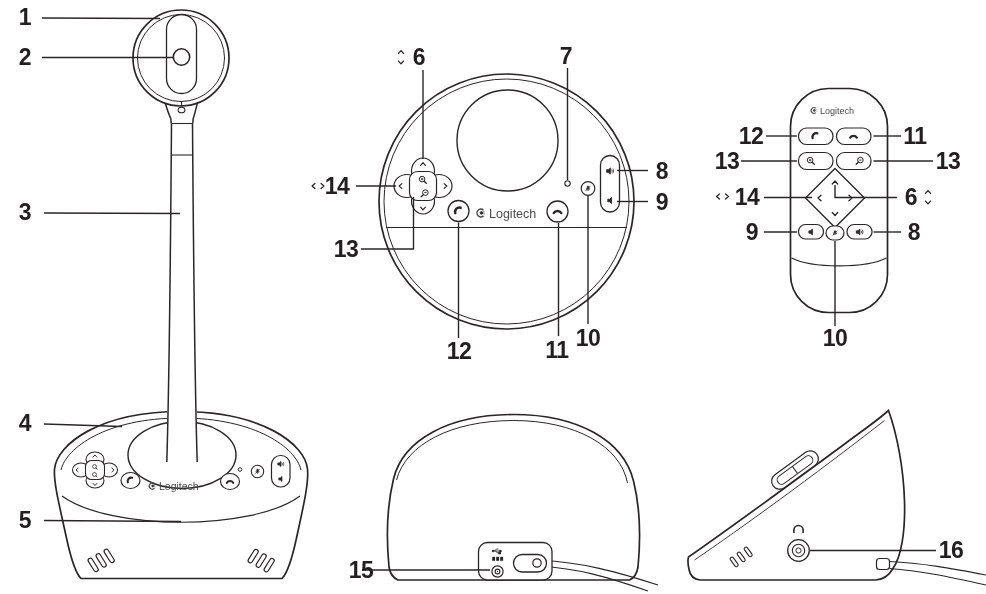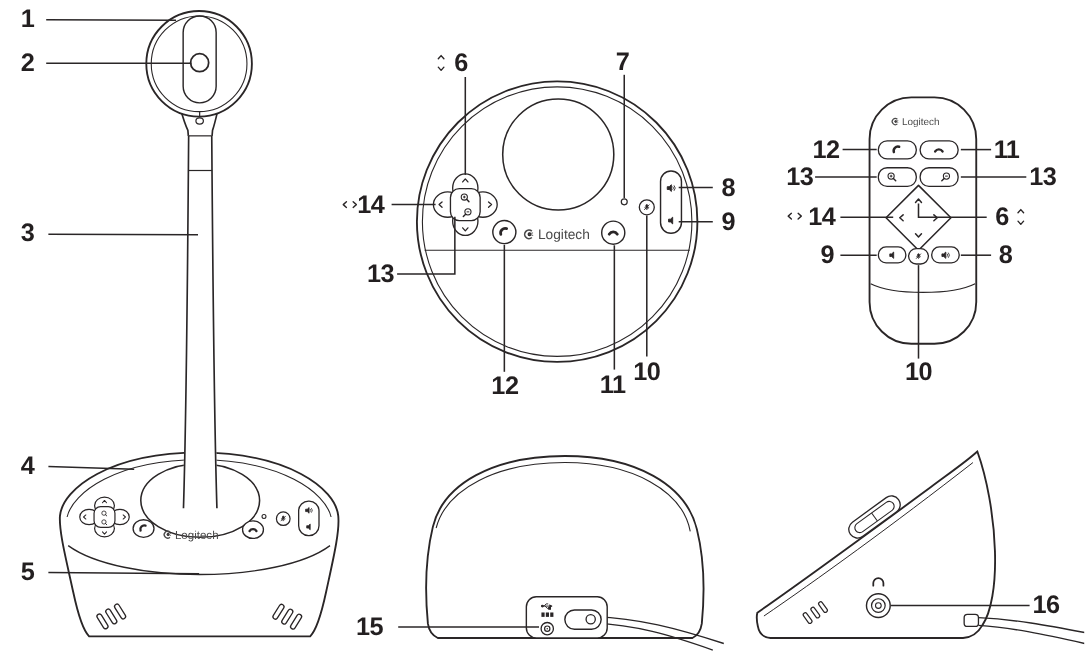--- a/index.html
+++ b/index.html
@@ -343,15 +343,15 @@
   <span class="callout" style="left:751px;top:136px">12</span>
   <span class="callout" style="left:915px;top:136px">11</span>
   <span class="callout" style="left:727px;top:161px">13</span>
   <span class="callout" style="left:948px;top:161px">13</span>
   <span class="callout" style="left:747px;top:197px">14</span>
   <span class="callout" style="left:911px;top:197px">6</span>
   <span class="callout" style="left:752px;top:232px">9</span>
   <span class="callout" style="left:914px;top:232px">8</span>
   <span class="callout" style="left:835px;top:338px">10</span>
 
-  <span class="callout" style="left:336px;top:570px">15</span>
+  <span class="callout" style="left:361px;top:570px">15</span>
   <span class="callout" style="left:951px;top:550px">16</span>
 </div>
 
 </body></html>

